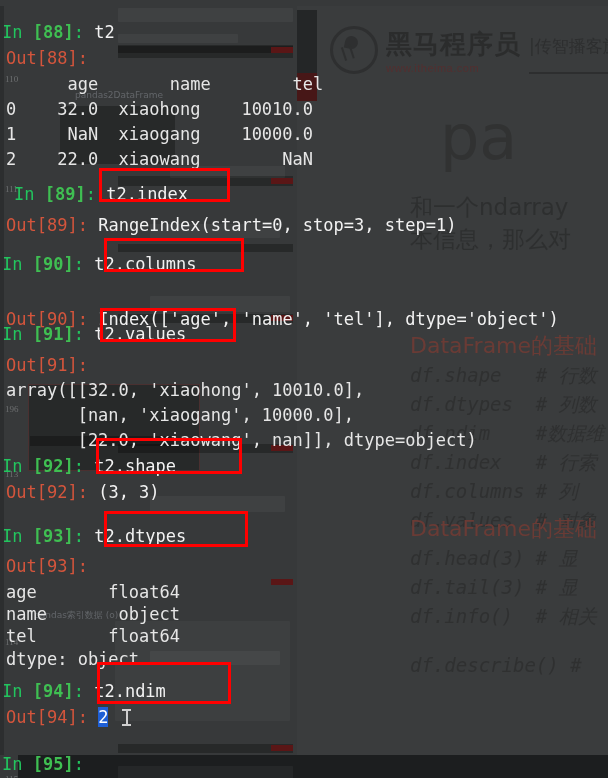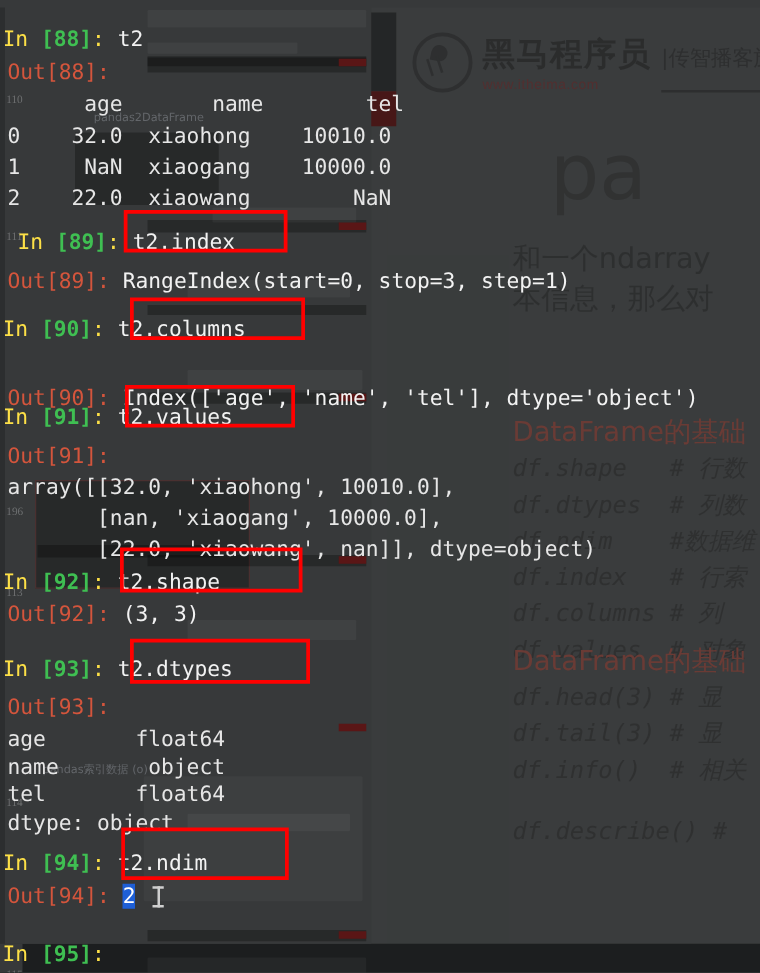--- a/index.html
+++ b/index.html
@@ -182,21 +182,21 @@
   
   .line {
     position: absolute;
     font-family: "DejaVu Sans Mono", monospace;
     font-size: 17px;
     line-height: 17px;
     color: #e6e6e6;
     white-space: pre;
     letter-spacing: 0px;
   }
-  .in  { color: #fde047; text-align: right; }
+  .in  { color: #22c55e; text-align: right; }
   .inn { color: #3fbf52; font-weight: bold; }
   .out { color: #d4553c; }
   .outn{ color: #d4553c; }
   .cmd { color: #f2f2f2; }
   .sel { background: #1e5fd6; color: #ffffff; }
 
   
   .annot {
     position: absolute;
     border: 3px solid #ff0000;

